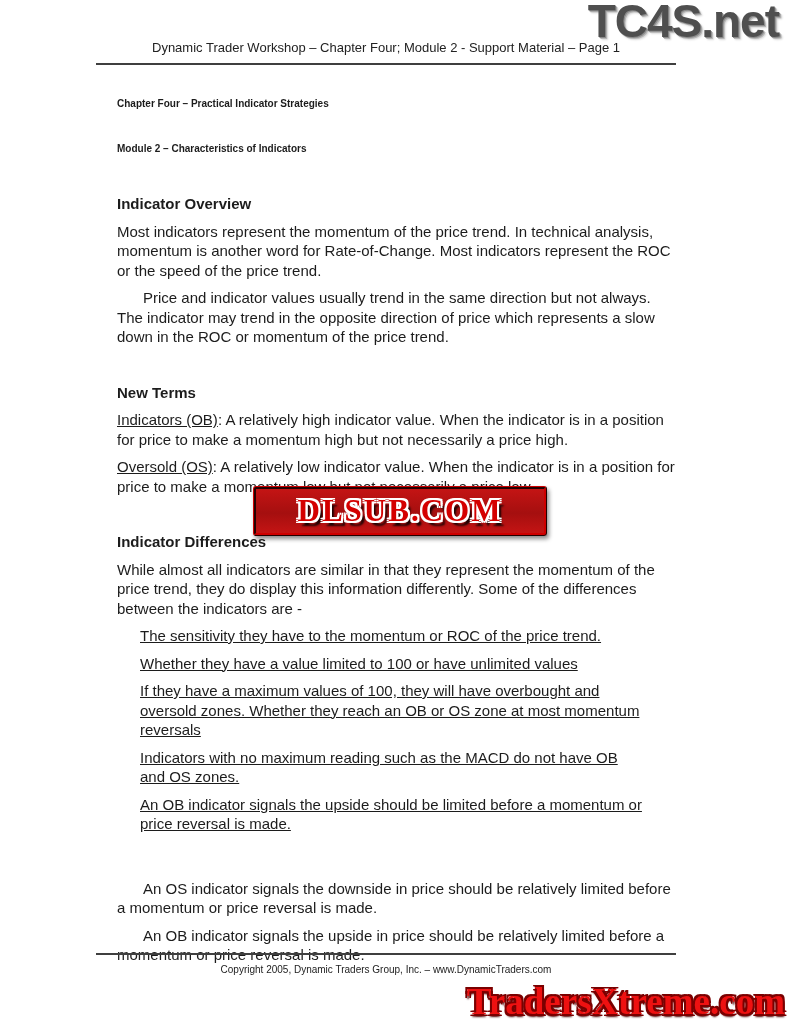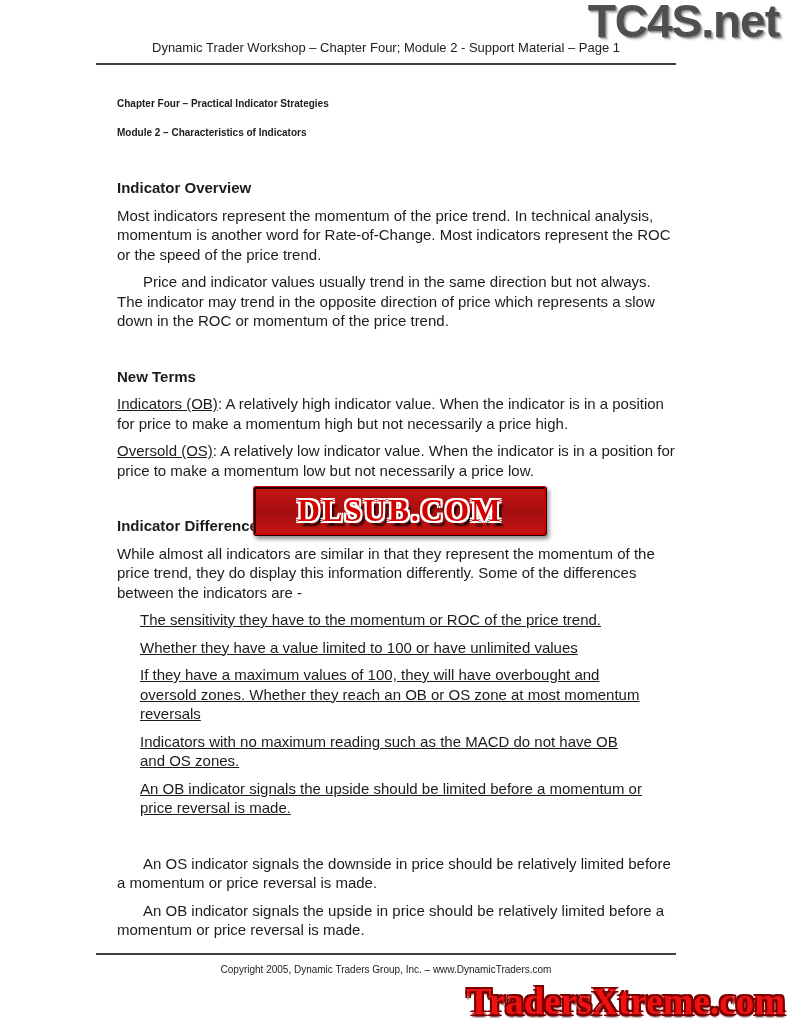--- a/index.html
+++ b/index.html
@@ -95,27 +95,27 @@
   
   .doc-body {
     position: absolute;
     top: 94px;
     left: 117px;
     width: 558px;
     font-size: 15px;
     line-height: 19.5px;
   }
   .title { font-weight: bold; margin: 0; font-size: 10px; }
-  .title + .title { margin-top: 9px; }
+  .title + .title { margin-top: 25px; }
   .h3 { font-weight: bold; margin: 36px 0 0 0; font-size: 15px; }
   .para { margin: 8px 0 0 0; }
   .indent-first { text-indent: 26px; }
   .term-lead { text-decoration: underline; }
   .list-item { margin: 8px 30px 0 23px; text-decoration: underline; }
-  .closing-gap { margin-top: 36px; }
+  .closing-gap { margin-top: 45px; }
   .heading-row { position: relative; }
 </style>
 </head>
 <body>
 
 <div class="page">
 
   <div class="wm-top">TC4S.net</div>
 
   <div class="doc-header">Dynamic Trader Workshop – Chapter Four; Module 2 - Support Material – Page 1</div>

